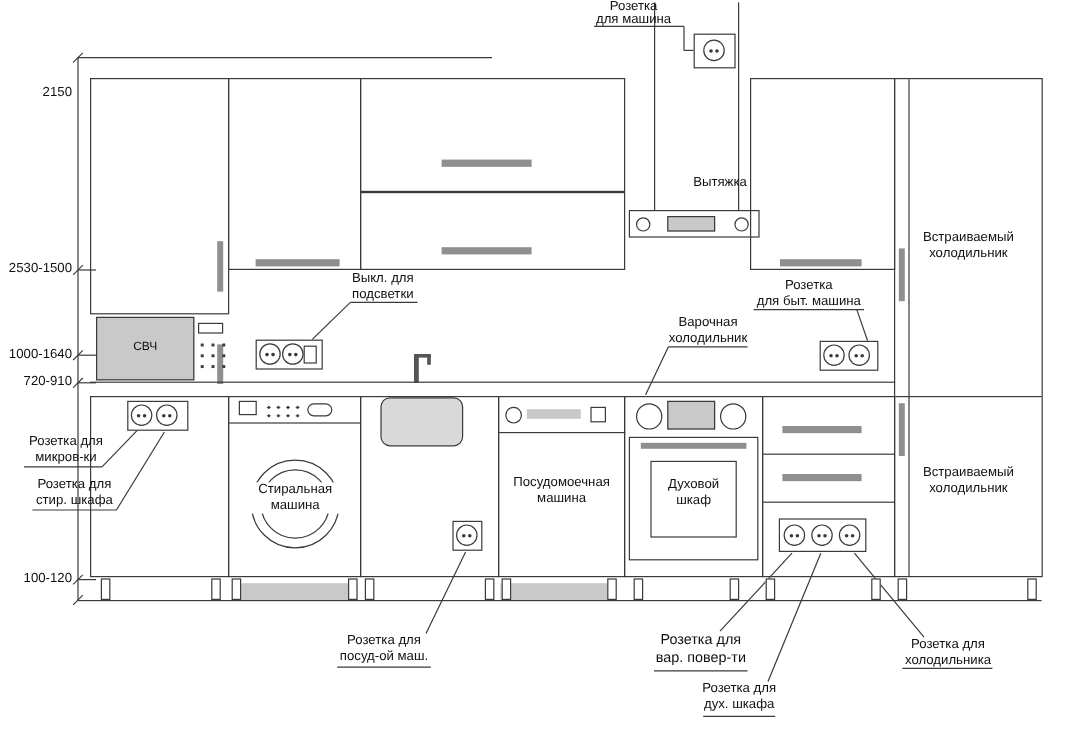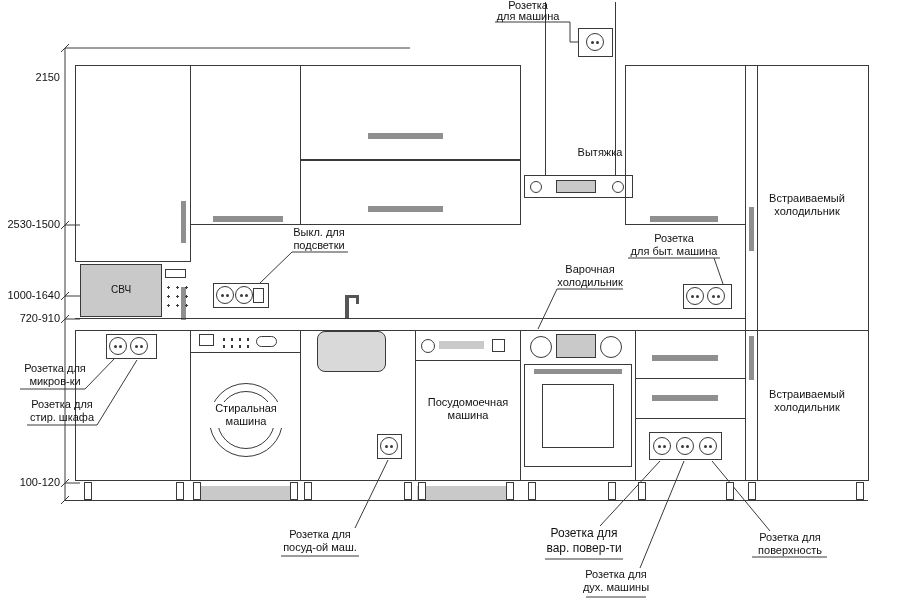--- a/index.html
+++ b/index.html
@@ -217,30 +217,34 @@
     <span class="ln">стир. шкафа</span>
   </div>
   <div class="lbl" style="left:196px;top:402px;width:100px;background:#fff;">
     <span class="ln">Стиральная</span>
     <span class="ln">машина</span>
   </div>
   <div class="lbl" style="left:413px;top:396px;width:110px;">
     <span class="ln">Посудомоечная</span>
     <span class="ln">машина</span>
   </div>
+  <div class="lbl" style="left:530px;top:398px;width:96px;">
+    <span class="ln">Духовой</span>
+    <span class="ln">шкаф</span>
+  </div>
   <div class="lbl" style="left:272px;top:528px;width:96px;">
     <span class="ln">Розетка для</span>
     <span class="ln">посуд-ой маш.</span>
   </div>
   <div class="lbl" style="left:536px;top:526px;width:96px;font-size:12px;line-height:15px;">
     <span class="ln">Розетка для</span>
     <span class="ln">вар. повер-ти</span>
   </div>
   <div class="lbl" style="left:570px;top:568px;width:92px;">
     <span class="ln">Розетка для</span>
-    <span class="ln">дух. машины</span>
+    <span class="ln">дух. шкафа</span>
   </div>
   <div class="lbl" style="left:740px;top:531px;width:100px;">
     <span class="ln">Розетка для</span>
-    <span class="ln">поверхность</span>
+    <span class="ln">холодильника</span>
   </div>
 
 </div>
 
 </body></html>

